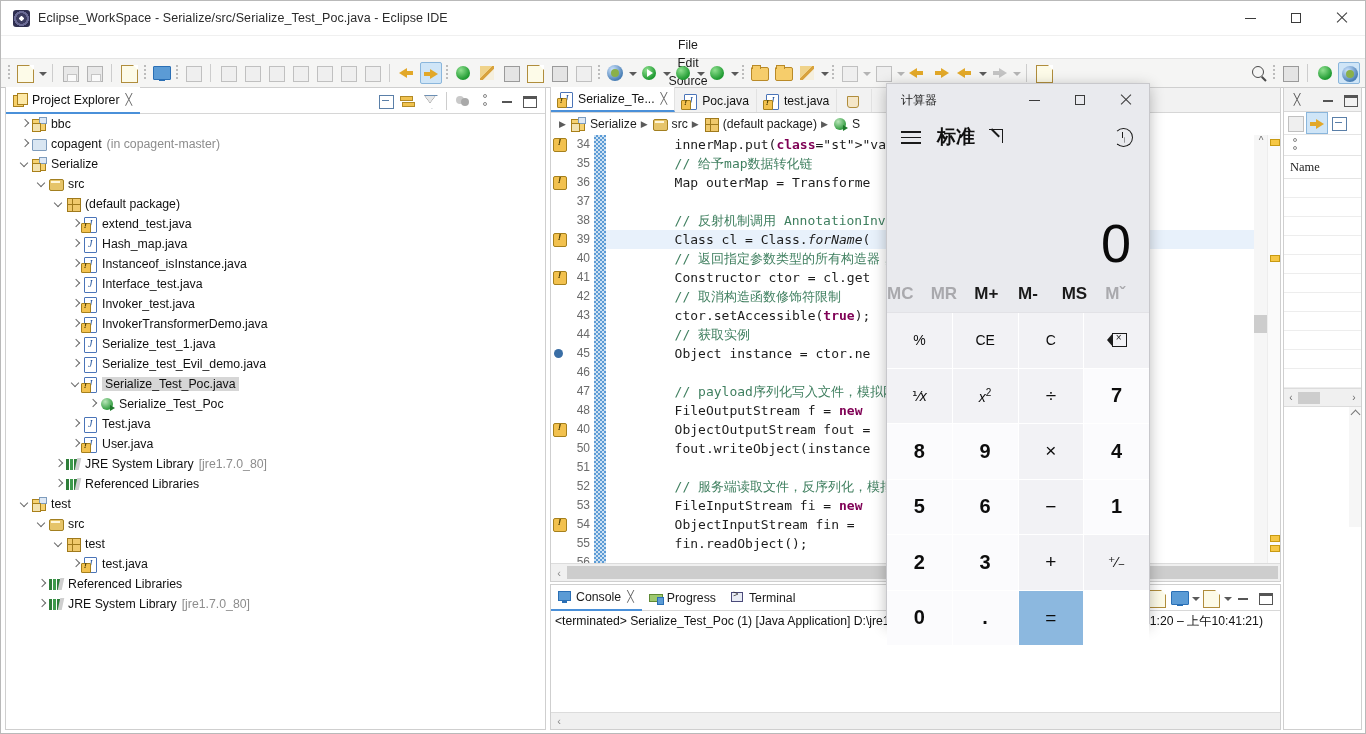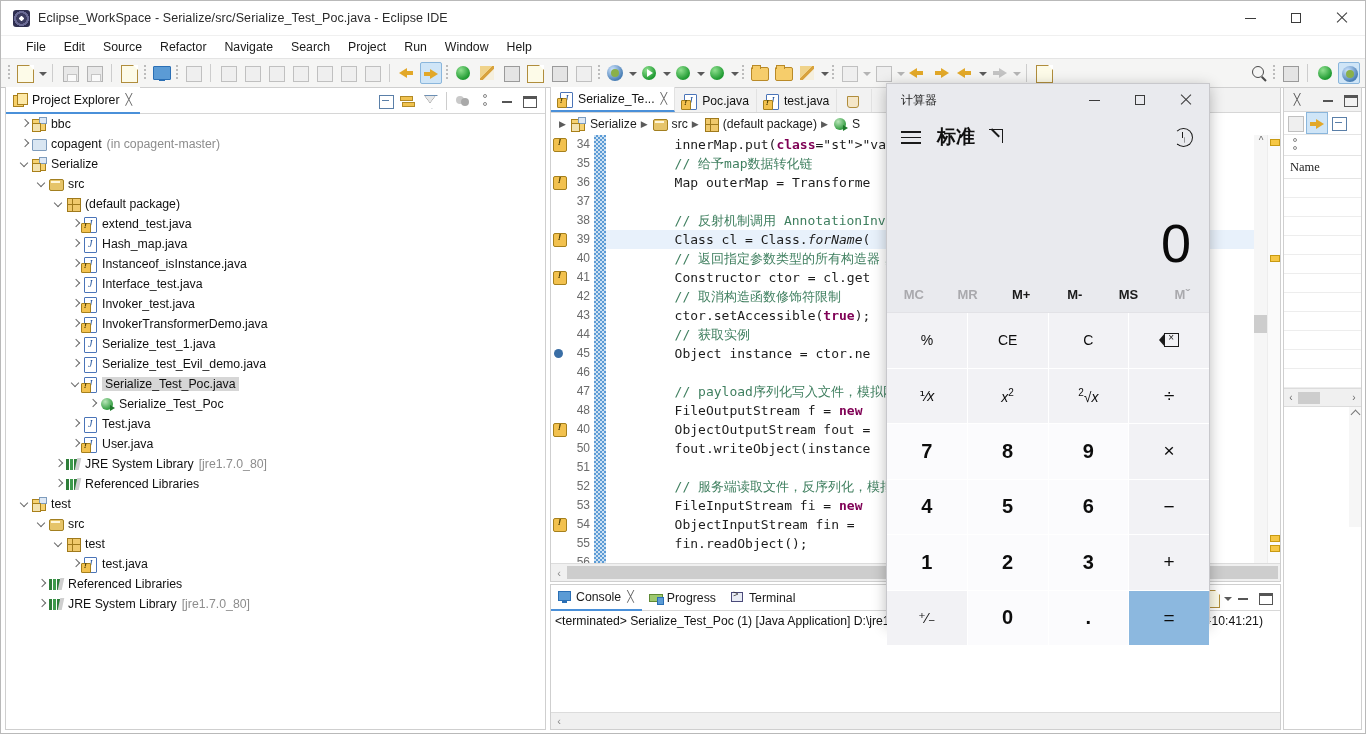--- a/index.html
+++ b/index.html
@@ -23,21 +23,21 @@
   .tb-btn{width:46px;height:34px;display:flex;align-items:center;justify-content:center;
           color:#444;font-size:13px;}
   .glyph-min{display:block;width:11px;height:1px;background:#3b3b3b;}
   .glyph-max{display:block;width:10px;height:10px;border:1px solid #3b3b3b;box-sizing:border-box;}
   .glyph-close{display:block;width:12px;height:12px;position:relative;}
   .glyph-close:before,.glyph-close:after{content:"";position:absolute;left:-1px;top:5px;width:14px;height:1px;background:#3b3b3b;}
   .glyph-close:before{transform:rotate(45deg);}
   .glyph-close:after{transform:rotate(-45deg);}
 
   
-  .menubar{height:22px;display:flex;align-items:center;padding-left:16px;background:#fff;}
+  .menubar{height:22px;display:flex;align-items:center;padding-left:10px;background:#fff;flex-direction:column;}
   .menubar span{padding:2px 9px;font-size:12.3px;color:#1b1b1b;}
 
   
   .toolbar{height:28px;display:flex;align-items:center;background:#f5f5f4;
            border-top:1px solid #e4e4e4;border-bottom:1px solid #c8c8c8;padding:0 4px;}
   .tsep{width:1px;height:18px;background:#cdcdcd;margin:0 5px;}
   .tdots{width:2px;height:16px;margin:0 3px;
      background:repeating-linear-gradient(to bottom,#bcbcbc 0 2px,transparent 2px 4px);}
   .ti{width:22px;height:22px;margin:0 1px;display:inline-block;position:relative;border-radius:2px;}
   .ti.sel{background:#cfe5f7;border:1px solid #8ab6dc;box-sizing:border-box;}
@@ -215,21 +215,21 @@
           font-family:"Liberation Serif",serif;border-bottom:1px solid #e4e4e4;}
   .rv-row{height:18px;border-bottom:1px solid #ededed;}
   .rv-hs{height:17px;display:flex;align-items:center;background:#f0f0f0;border-top:1px solid #dcdcdc;border-bottom:1px solid #dcdcdc;}
   .rv-hs .a{width:14px;text-align:center;font-size:10px;color:#6b6b6b;}
   .rv-hs .t{width:22px;height:12px;background:#cdcdcd;}
   .rv-det{position:relative;height:120px;background:#fff;}
   .rv-det .vs{position:absolute;right:0;top:0;bottom:0;width:12px;background:#f6f6f6;}
   .rv-det .vs:after{content:"";position:absolute;left:3px;top:4px;width:6px;height:6px;border-left:1.3px solid #777;border-top:1.3px solid #777;transform:rotate(45deg);}
 
   
-  .calc{position:absolute;left:886px;top:83px;width:322px;height:539px;
+  .calc{position:absolute;left:886px;top:83px;width:262px;height:539px;
         background:#e9eaee;box-shadow:0 0 0 1px #c8c8cc, 0 3px 14px rgba(0,0,0,.30);}
   .calc-title{height:32px;display:flex;align-items:center;}
   .calc-title .t{margin-left:14px;font-size:12px;color:#1b1b1b;}
   .calc-wb{margin-left:auto;display:flex;}
   .cw{width:46px;height:32px;display:flex;align-items:center;justify-content:center;}
   .calc-head{height:42px;display:flex;align-items:center;}
   .hamb{width:20px;height:14px;margin-left:14px;position:relative;}
   .hamb i{position:absolute;left:0;width:20px;height:1.6px;background:#1a1a1a;}
   .hamb i:nth-child(1){top:1px;}
   .hamb i:nth-child(2){top:6.5px;}
@@ -239,21 +239,21 @@
   .keepon:before{content:"";position:absolute;left:0;top:0;width:13px;height:13px;border:1.5px solid #1a1a1a;border-left:none;border-bottom:none;}
   .keepon:after{content:"";position:absolute;left:1px;top:3px;width:11px;height:1.5px;background:#1a1a1a;transform:rotate(45deg);}
   .hist{margin-left:auto;margin-right:16px;width:20px;height:20px;position:relative;}
   .hist:before{content:"";position:absolute;left:1px;top:1px;width:17px;height:17px;border:1.5px solid #1a1a1a;border-radius:50%;border-left-color:transparent;}
   .hist:after{content:"";position:absolute;left:9px;top:5px;width:1.4px;height:6px;background:#1a1a1a;
      box-shadow:2px 5px 0 -0.3px #1a1a1a;}
   .calc-display{height:118px;position:relative;}
   .calc-num{position:absolute;right:18px;bottom:6px;font-size:54px;font-weight:300;color:#0a0a0a;
             font-family:"Liberation Sans",sans-serif;line-height:1;}
   .mem-row{height:36px;display:flex;align-items:center;}
-  .mem{flex:1;text-align:center;font-size:13px;font-weight:bold;color:#1a1a1a;}
+  .mem{flex:1;text-align:left;font-size:17px;font-weight:bold;color:#1a1a1a;}
   .mem.dis{color:#a9a9ad;}
   .pad{display:grid;grid-template-columns:repeat(4,1fr);grid-auto-rows:54.5px;
        background:#ffffff;gap:1px;border-top:1px solid #e2e2e6;}
   .key{background:#f7f7fa;display:flex;align-items:center;justify-content:center;
        font-size:16px;color:#0d0d0d;}
   .key.fn{background:#f2f2f5;font-size:14px;}
   .key.num{font-size:20px;font-weight:bold;background:#fbfbfd;}
   .key.op{background:#f2f2f5;font-size:19px;}
   .key.eq{background:#8cb8df;font-size:19px;}
   .bsp{position:relative;width:20px;height:14px;}
@@ -1042,23 +1042,20 @@
           <span class="bsp">
             <em>×</em>
           </span>
         </div>
         <div class="key fn">
           <span>⅟<i style="font-style:italic">x</i></span>
         </div>
         <div class="key fn">
           <span><i style="font-style:italic">x</i><span class="sup">2</span></span>
         </div>
-        <div class="key fn">
-          <span><span class="sup">2</span>√<i style="font-style:italic">x</i></span>
-        </div>
         <div class="key op">
           <span>÷</span>
         </div>
         <div class="key num">
           <span>7</span>
         </div>
         <div class="key num">
           <span>8</span>
         </div>
         <div class="key num">

